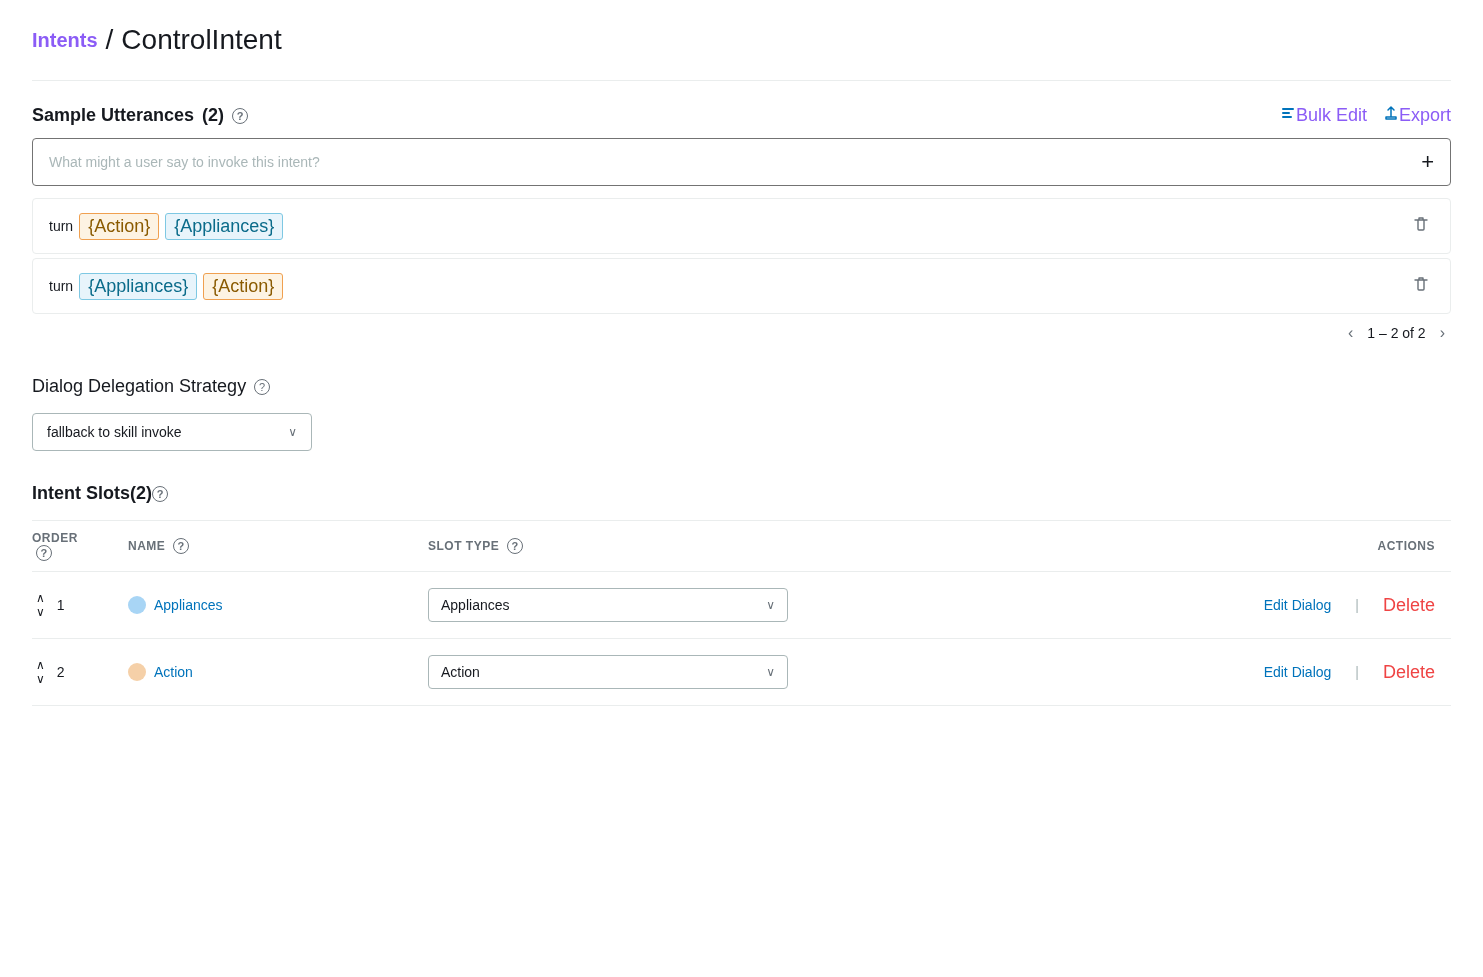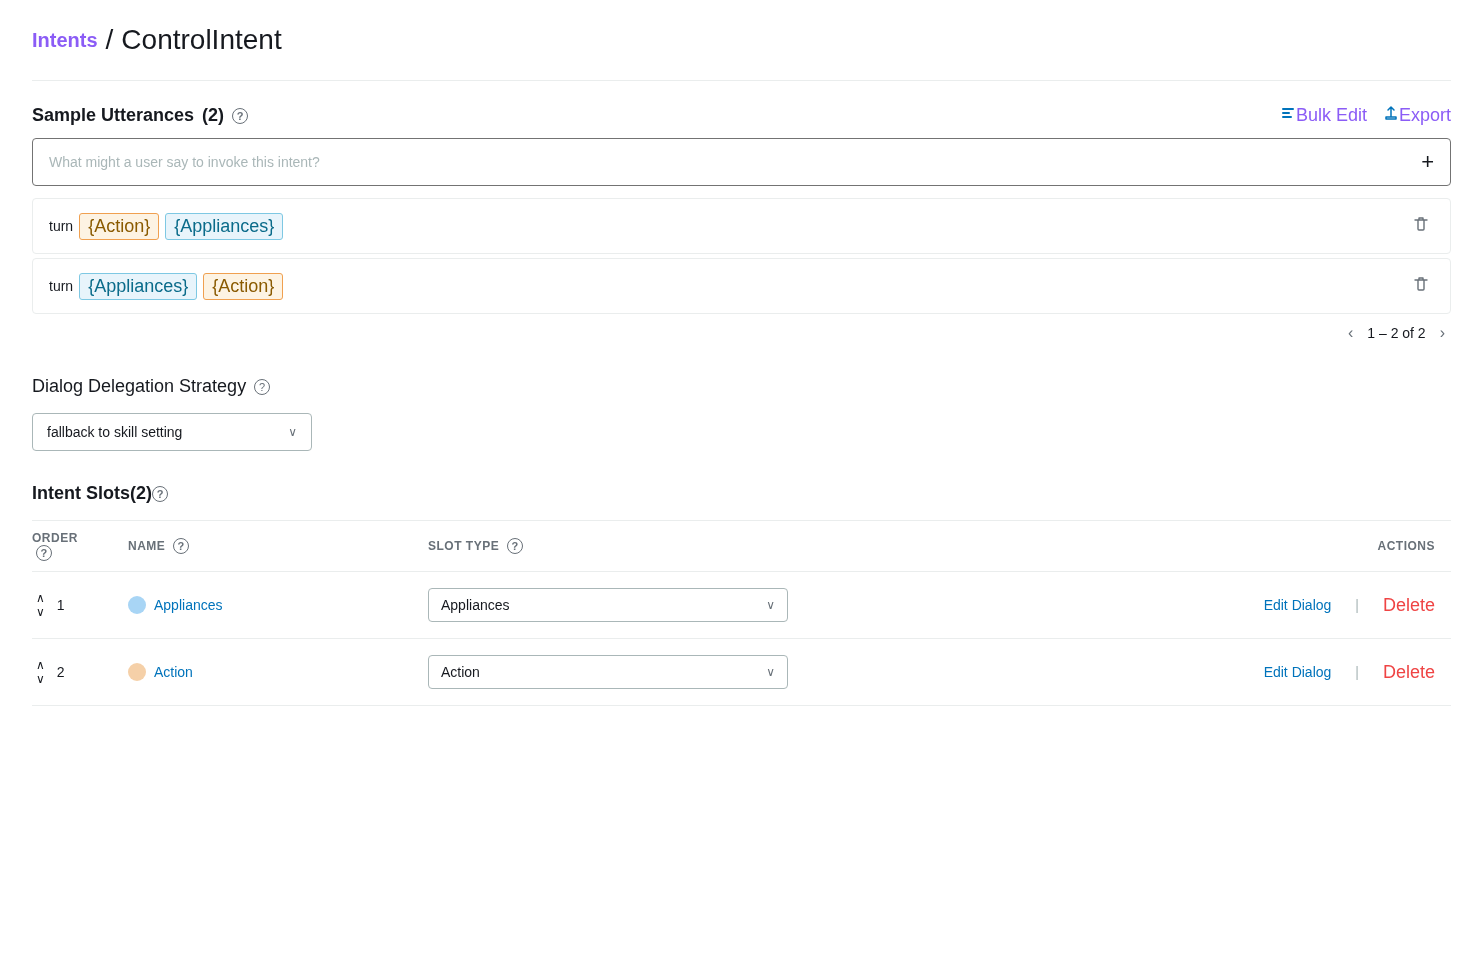--- a/index.html
+++ b/index.html
@@ -387,21 +387,21 @@
   <span>1 – 2 of 2</span>
   <button class="pagination-btn">›</button>
 </div>
 
 <div class="dialog-section">
   <div class="dialog-title">
     <span>Dialog Delegation Strategy</span>
     <span class="help-icon">?</span>
   </div>
   <div class="select-dropdown">
-    <span>fallback to skill setting</span>
+    <span>fallback to skill invoke</span>
     <span class="chevron-down">∨</span>
   </div>
 </div>
 
 <div class="slots-section">
   <div class="slots-title">
     <span>Intent Slots</span>
     <span>(2)</span>
     <span class="help-icon">?</span>
   </div>

